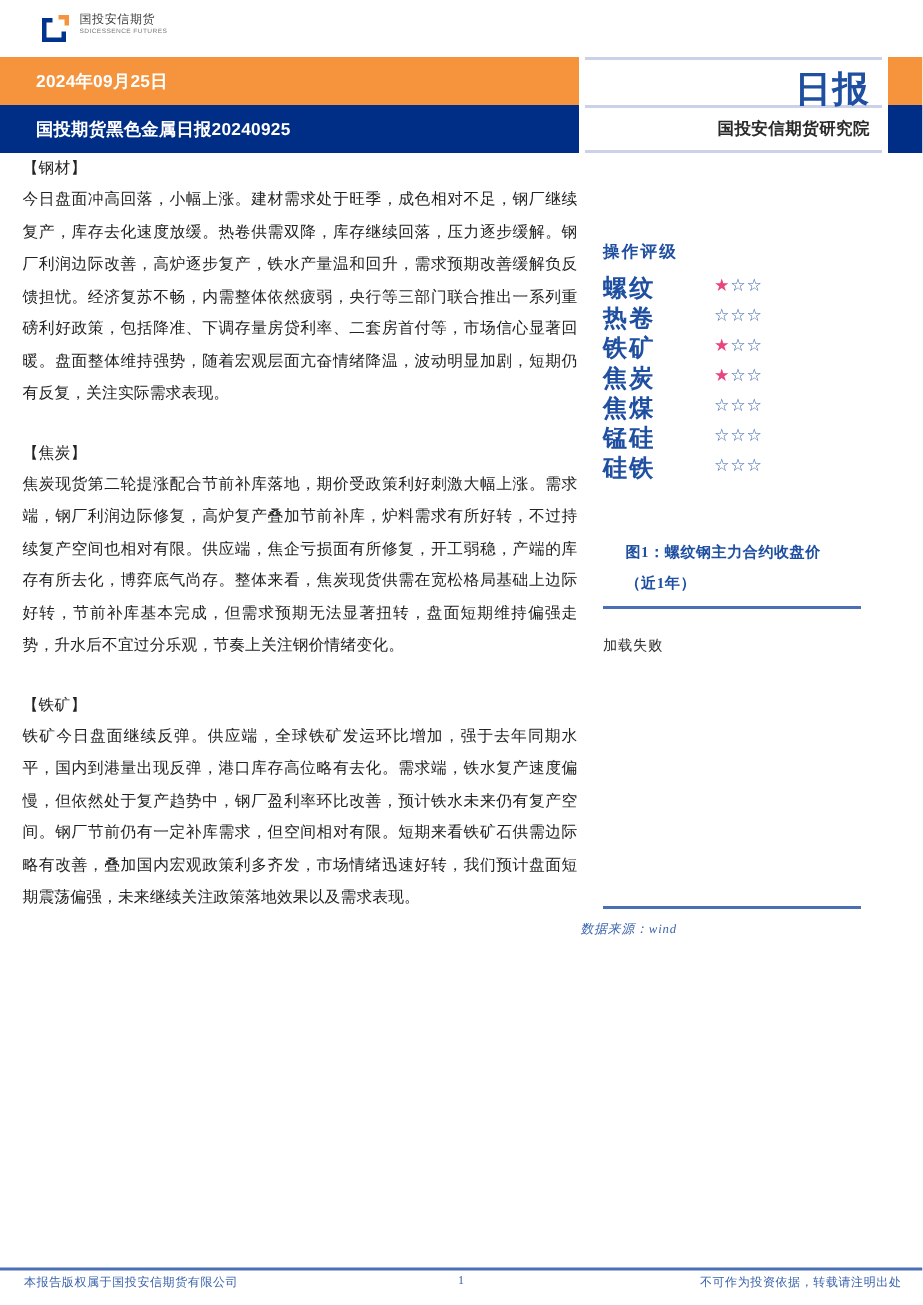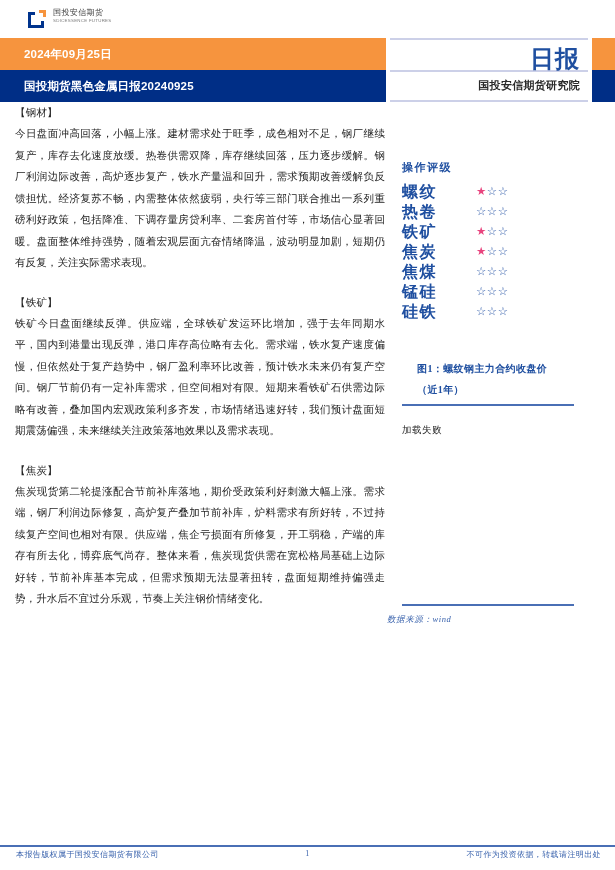--- a/index.html
+++ b/index.html
@@ -291,27 +291,27 @@
 <div id="research-institute">国投安信期货研究院</div>
 
 <div id="body-left">
 
   <div class="section">
     <div class="section-heading">【钢材】</div>
     <div class="section-body">今日盘面冲高回落，小幅上涨。建材需求处于旺季，成色相对不足，钢厂继续复产，库存去化速度放缓。热卷供需双降，库存继续回落，压力逐步缓解。钢厂利润边际改善，高炉逐步复产，铁水产量温和回升，需求预期改善缓解负反馈担忧。经济复苏不畅，内需整体依然疲弱，央行等三部门联合推出一系列重磅利好政策，包括降准、下调存量房贷利率、二套房首付等，市场信心显著回暖。盘面整体维持强势，随着宏观层面亢奋情绪降温，波动明显加剧，短期仍有反复，关注实际需求表现。</div>
   </div>
 
   <div class="section">
+    <div class="section-heading">【焦炭】</div>
+    <div class="section-body">焦炭现货第二轮提涨配合节前补库落地，期价受政策利好刺激大幅上涨。需求端，钢厂利润边际修复，高炉复产叠加节前补库，炉料需求有所好转，不过持续复产空间也相对有限。供应端，焦企亏损面有所修复，开工弱稳，产端的库存有所去化，博弈底气尚存。整体来看，焦炭现货供需在宽松格局基础上边际好转，节前补库基本完成，但需求预期无法显著扭转，盘面短期维持偏强走势，升水后不宜过分乐观，节奏上关注钢价情绪变化。</div>
+  </div>
+
+  <div class="section">
     <div class="section-heading">【铁矿】</div>
     <div class="section-body">铁矿今日盘面继续反弹。供应端，全球铁矿发运环比增加，强于去年同期水平，国内到港量出现反弹，港口库存高位略有去化。需求端，铁水复产速度偏慢，但依然处于复产趋势中，钢厂盈利率环比改善，预计铁水未来仍有复产空间。钢厂节前仍有一定补库需求，但空间相对有限。短期来看铁矿石供需边际略有改善，叠加国内宏观政策利多齐发，市场情绪迅速好转，我们预计盘面短期震荡偏强，未来继续关注政策落地效果以及需求表现。</div>
-  </div>
-
-  <div class="section">
-    <div class="section-heading">【焦炭】</div>
-    <div class="section-body">焦炭现货第二轮提涨配合节前补库落地，期价受政策利好刺激大幅上涨。需求端，钢厂利润边际修复，高炉复产叠加节前补库，炉料需求有所好转，不过持续复产空间也相对有限。供应端，焦企亏损面有所修复，开工弱稳，产端的库存有所去化，博弈底气尚存。整体来看，焦炭现货供需在宽松格局基础上边际好转，节前补库基本完成，但需求预期无法显著扭转，盘面短期维持偏强走势，升水后不宜过分乐观，节奏上关注钢价情绪变化。</div>
   </div>
 
 </div>
 
 <div id="sidebar">
   <div id="ratings-title">操作评级</div>
 
   <div class="rating-row">
     <span class="rating-name">螺纹</span>
     <span class="rating-stars"><span class="star-filled">★</span><span class="star-empty">☆</span><span class="star-empty">☆</span></span>

